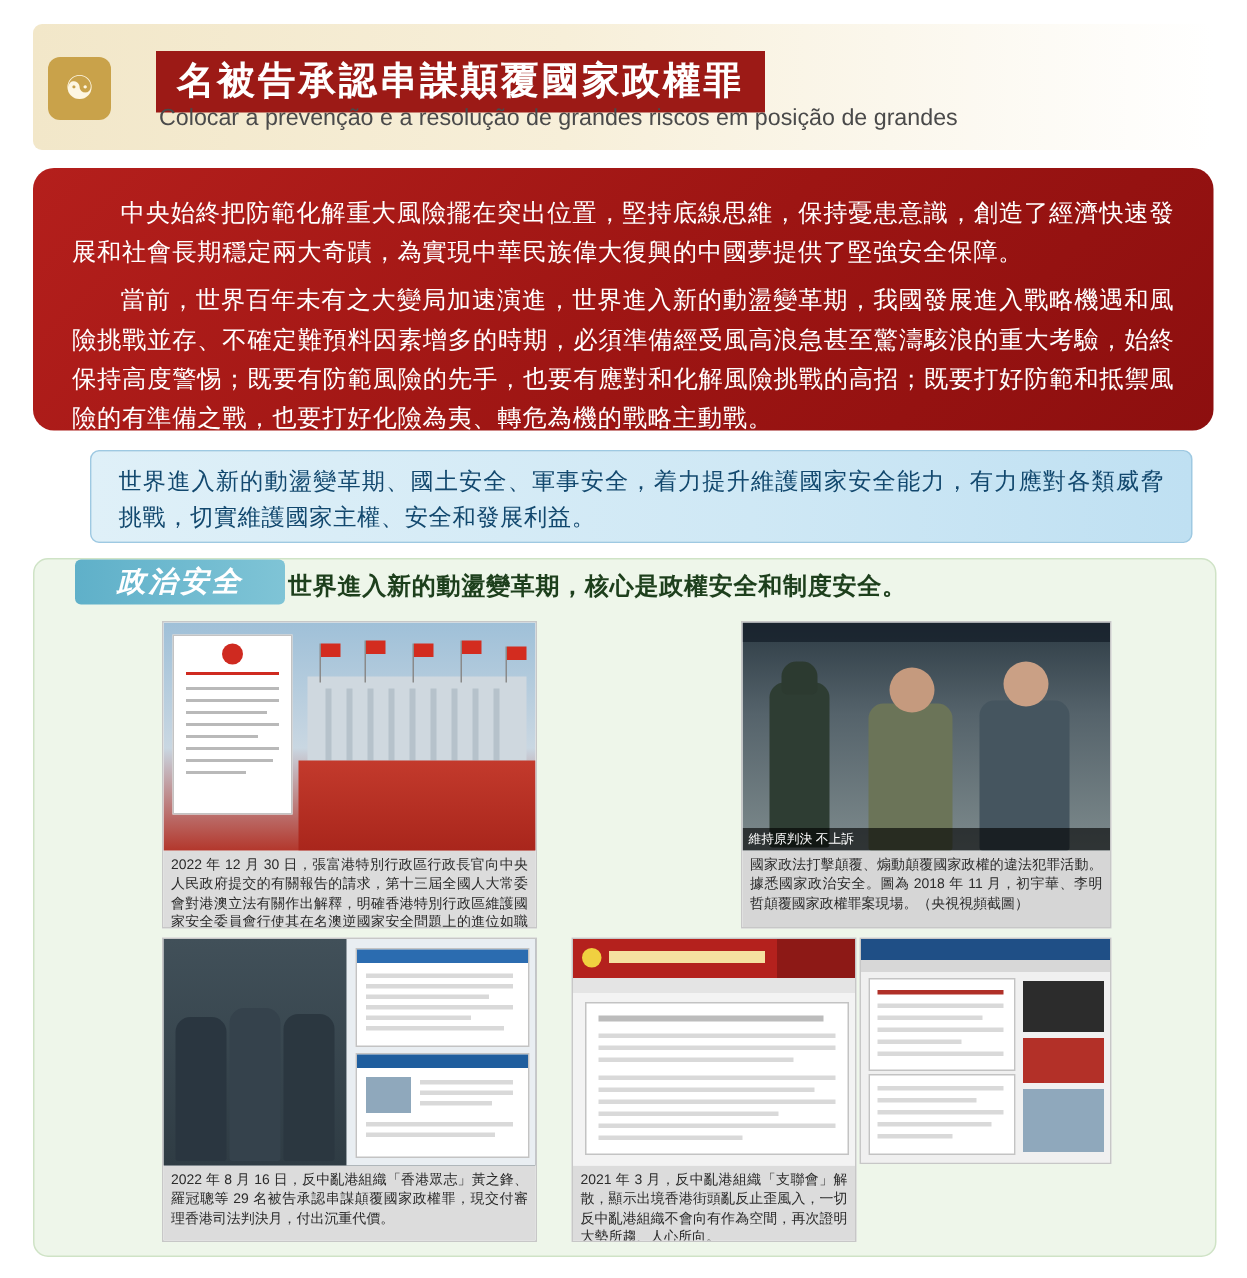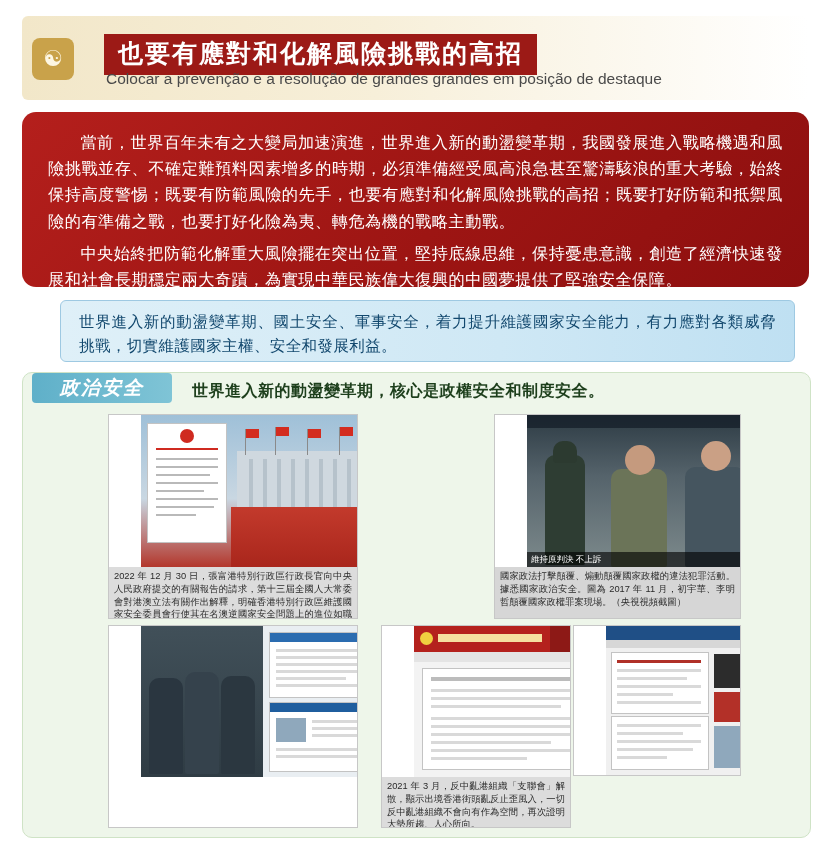--- a/index.html
+++ b/index.html
@@ -111,21 +111,21 @@
     position: absolute;
     left: 22px; top: 372px;
     width: 787px;
     height: 464px;
     background: #eef6ea;
     border: 1px solid #cfe3c6;
     border-radius: 10px;
   }
   .section-tab {
     position: absolute;
-    left: 32px; top: 373px;
+    left: 50px; top: 373px;
     width: 140px;
     height: 30px;
     background: linear-gradient(to right, #5fb0c9 0%, #7fc4d6 100%);
     border-radius: 4px;
     color: #ffffff;
     font-size: 19px;
     font-weight: bold;
     font-style: italic;
     display: flex;
     align-items: center;
@@ -146,21 +146,20 @@
     position: absolute;
     background: #ffffff;
     border: 1px solid #c7c7c7;
     overflow: hidden;
     box-sizing: border-box;
   }
   .card .photo {
     position: relative;
     width: 100%;
     overflow: hidden;
-    margin-left: 32px;
   }
   .caption {
     background: #dcdcdc;
     color: #2a2a2a;
     font-size: 9.3px;
     line-height: 1.38;
     padding: 3px 5px 4px 5px;
     box-sizing: border-box;
     text-align: justify;
   }
@@ -261,27 +260,27 @@
     background: #8fa8bc;
   }
 </style>
 </head>
 <body>
 
 <div class="page">
 
   <div class="header">
     <div class="header-icon">☯</div>
-    <div class="header-title">也要有應對和化解風險挑戰的高招</div>
-    <div class="header-sub">Colocar a prevenção e a resolução de grandes grandes em posição de destaque</div>
+    <div class="header-title">名被告承認串謀顛覆國家政權罪</div>
+    <div class="header-sub">Colocar a prevenção e a resolução de grandes riscos em posição de grandes</div>
   </div>
 
   <div class="red-block">
+    <p>中央始終把防範化解重大風險擺在突出位置，堅持底線思維，保持憂患意識，創造了經濟快速發展和社會長期穩定兩大奇蹟，為實現中華民族偉大復興的中國夢提供了堅強安全保障。</p>
     <p>當前，世界百年未有之大變局加速演進，世界進入新的動盪變革期，我國發展進入戰略機遇和風險挑戰並存、不確定難預料因素增多的時期，必須準備經受風高浪急甚至驚濤駭浪的重大考驗，始終保持高度警惕；既要有防範風險的先手，也要有應對和化解風險挑戰的高招；既要打好防範和抵禦風險的有準備之戰，也要打好化險為夷、轉危為機的戰略主動戰。</p>
-    <p>中央始終把防範化解重大風險擺在突出位置，堅持底線思維，保持憂患意識，創造了經濟快速發展和社會長期穩定兩大奇蹟，為實現中華民族偉大復興的中國夢提供了堅強安全保障。</p>
   </div>
 
   <div class="blue-block">
     <p>世界進入新的動盪變革期、國土安全、軍事安全，着力提升維護國家安全能力，有力應對各類威脅挑戰，切實維護國家主權、安全和發展利益。</p>
   </div>
 
   <div class="green-section"></div>
   <div class="section-tab">政治安全</div>
   <div class="section-lead">世界進入新的動盪變革期，核心是政權安全和制度安全。</div>
 
@@ -335,21 +334,21 @@
       <div class="person" style="left:18px; top:40px; width:40px; height:110px; background:#2e3d33;"></div>
       <div style="position:absolute; left:26px; top:26px; width:24px; height:22px; background:#2c3a30; border-radius:10px 10px 4px 4px;"></div>
 
       <div class="person" style="left:84px; top:54px; width:56px; height:98px; background:#6b7458;"></div>
       <div style="position:absolute; left:98px; top:30px; width:30px; height:30px; background:#c59a7e; border-radius:50%;"></div>
 
       <div class="person" style="left:158px; top:52px; width:60px; height:100px; background:#45555f;"></div>
       <div style="position:absolute; left:174px; top:26px; width:30px; height:30px; background:#caa085; border-radius:50%;"></div>
       <div class="tv-band" style="bottom:0; height:15px;">維持原判決 不上訴</div>
     </div>
-    <div class="caption dark">國家政法打擊顛覆、煽動顛覆國家政權的違法犯罪活動。據悉國家政治安全。圖為 2017 年 11 月，初宇華、李明哲顛覆國家政權罪案現場。（央視視頻截圖）</div>
+    <div class="caption dark">國家政法打擊顛覆、煽動顛覆國家政權的違法犯罪活動。據悉國家政治安全。圖為 2018 年 11 月，初宇華、李明哲顛覆國家政權罪案現場。（央視視頻截圖）</div>
   </div>
 
   <div class="card" id="card3">
     <div class="photo">
 
       <div style="position:absolute; left:0; top:0; width:122px; height:100%; background:linear-gradient(to bottom,#415059,#2f3c44);"></div>
       <div class="person" style="left:8px; top:52px; width:34px; height:96px; background:#2a3640;"></div>
       <div class="person" style="left:44px; top:46px; width:34px; height:102px; background:#35424c;"></div>
       <div class="person" style="left:80px; top:50px; width:34px; height:98px; background:#2b3740;"></div>
 
@@ -366,20 +365,21 @@
       <div class="doc-page" style="left:128px; top:76px; width:114px; height:68px;">
         <div class="blue-banner" style="left:0; top:0; width:100%; height:9px; background:#1f5e9e;"></div>
         <div class="small-img" style="left:6px; top:15px; width:30px; height:24px;"></div>
         <div class="web-row" style="left:42px; top:17px; width:62px;"></div>
         <div class="web-row" style="left:42px; top:24px; width:62px;"></div>
         <div class="web-row" style="left:42px; top:31px; width:48px;"></div>
         <div class="web-row" style="left:6px; top:45px; width:98px;"></div>
         <div class="web-row" style="left:6px; top:52px; width:86px;"></div>
       </div>
     </div>
+    <div class="caption">2022 年 8 月 16 日，反中亂港組織「香港眾志」黃之鋒、羅冠聰等 29 名被告承認串謀顛覆國家政權罪，現交付審理香港司法判決月，付出沉重代價。</div>
   </div>
 
   <div class="card" id="card4">
     <div class="photo">
       <div class="web-header"></div>
       <div class="red-emblem" style="left:6px; top:6px; width:13px; height:13px; background:#f0d040;"></div>
       <div style="position:absolute; left:24px; top:8px; width:104px; height:8px; background:#f5e0a0;"></div>
       <div style="position:absolute; left:136px; top:0; width:54px; height:26px; background:#8d1916;"></div>
       <div style="position:absolute; left:0; top:26px; width:100%; height:10px; background:#e4e4e4;"></div>
       <div class="doc-page" style="left:8px; top:42px; width:174px; height:100px;">

